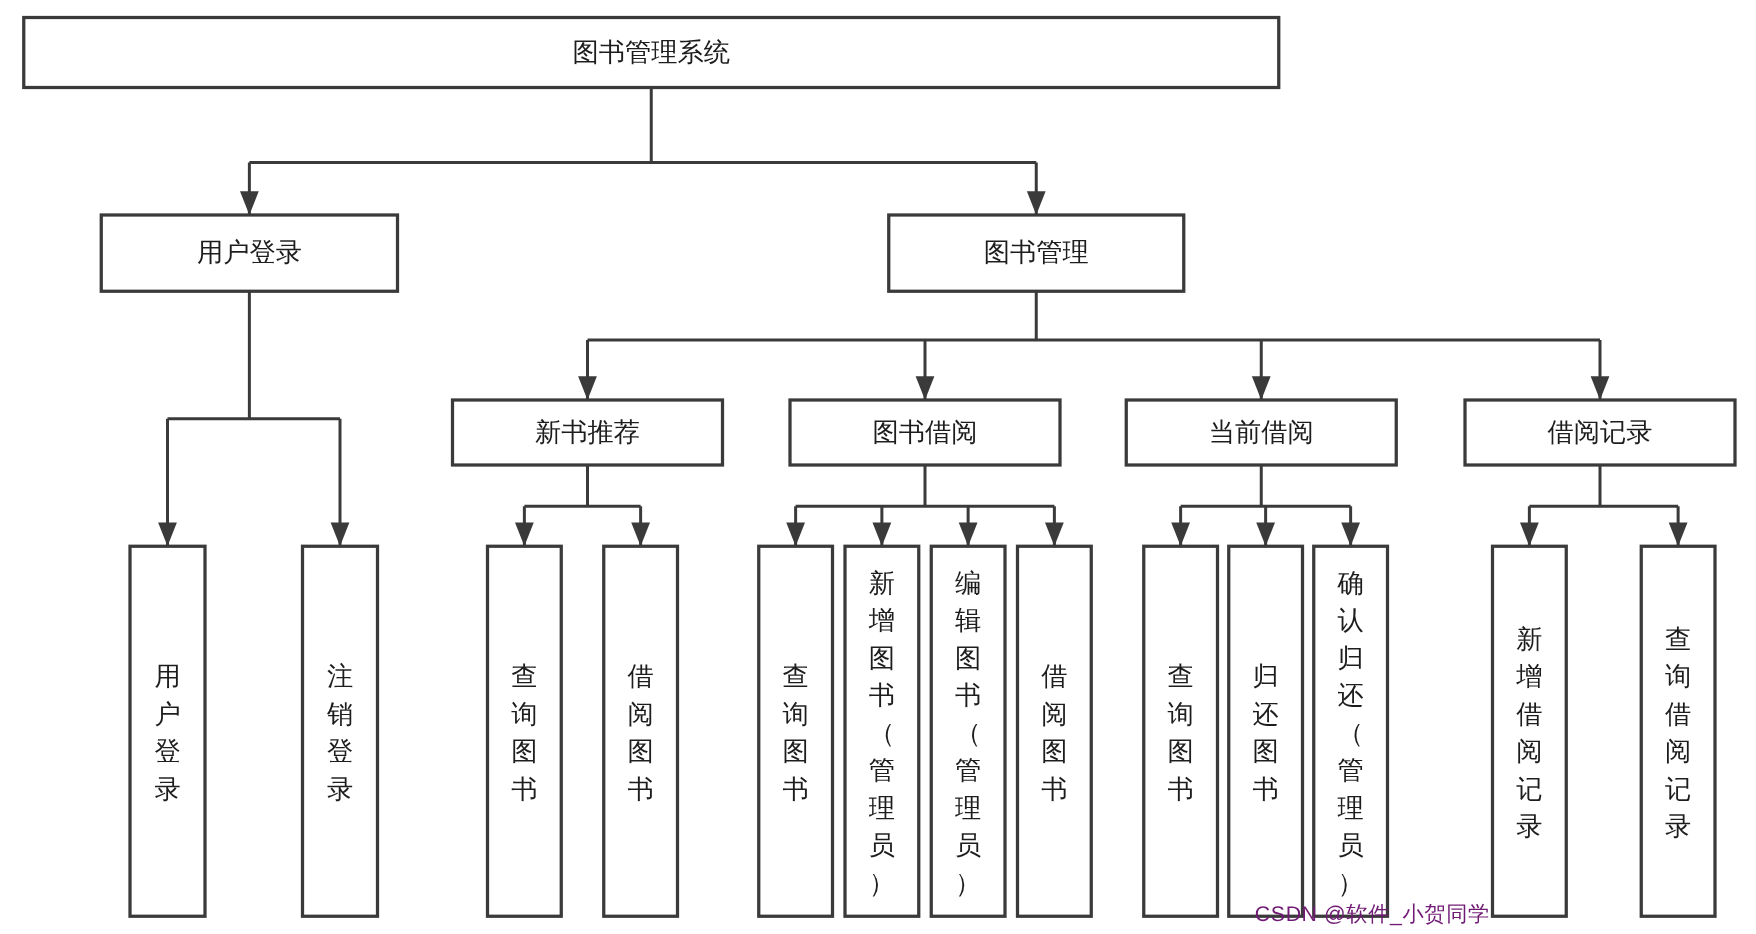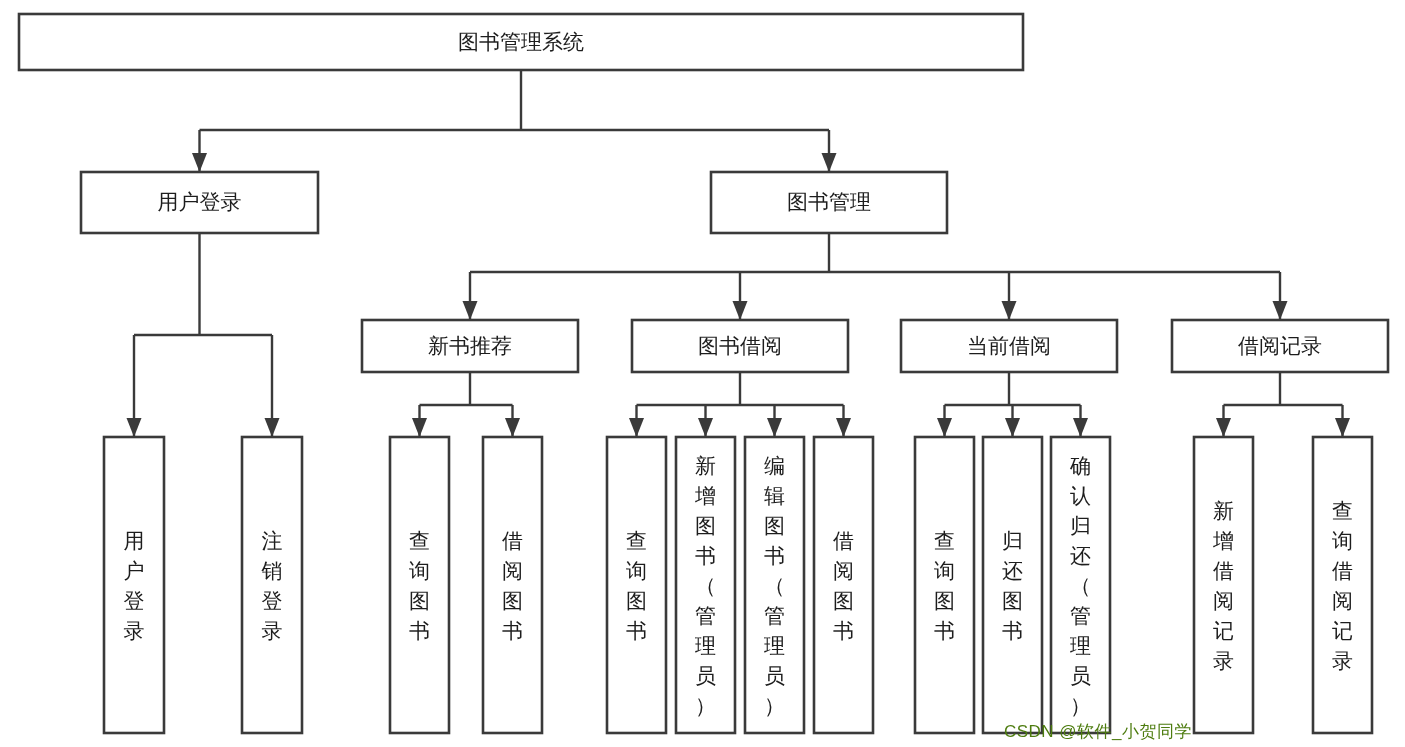--- a/index.html
+++ b/index.html
@@ -54,21 +54,21 @@
     font-family: "Liberation Sans", "DejaVu Sans", sans-serif;
     font-size: 21px;
     text-anchor: middle;
   }
   .watermark {
     position: absolute;
     right: 10px;
     bottom: 4px;
     font-family: "Liberation Sans", "DejaVu Sans", sans-serif;
     font-size: 17px;
-    color: #4d7c0f;
+    color: #701a75;
     white-space: nowrap;
     letter-spacing: 0.5px;
     user-select: none;
   }
 </style>
 </head>
 <body>
 
 <div id="diagram-root">
   <svg id="flow" viewBox="0 0 1405 747">

